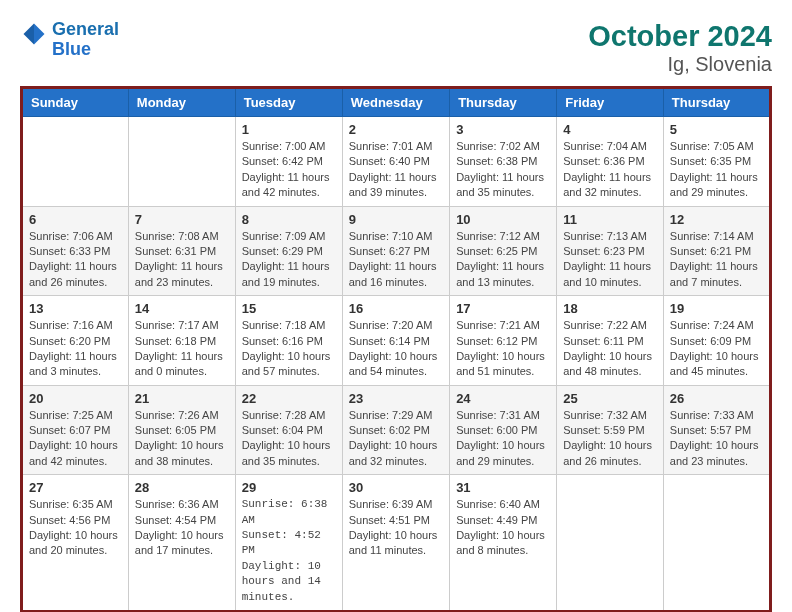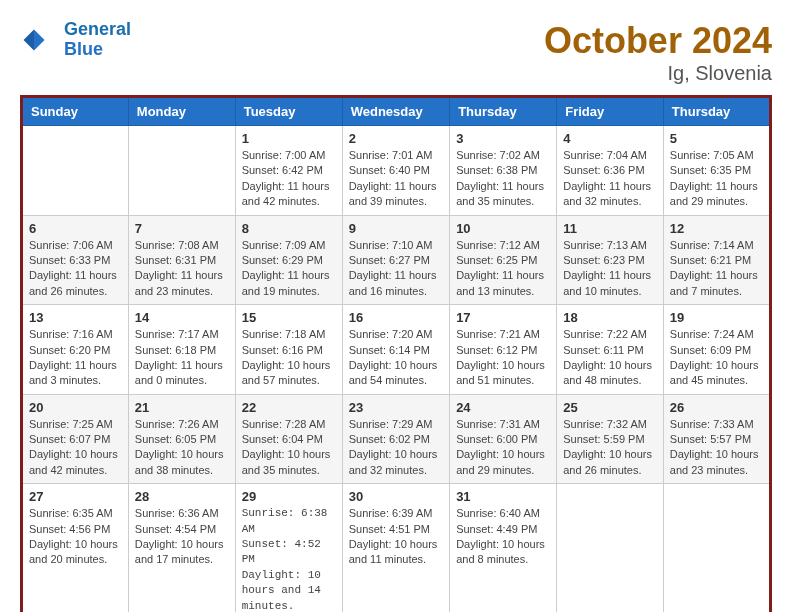--- a/index.html
+++ b/index.html
@@ -11,43 +11,42 @@
       padding: 20px;
     }
     .header {
       display: flex;
       justify-content: space-between;
       align-items: flex-start;
       margin-bottom: 10px;
     }
     .logo {
       display: flex;
-      align-items: center;
-      gap: 16px;
+      gap: 4px;
     }
     .logo-text {
       font-size: 18px;
       font-weight: bold;
       color: #333;
       line-height: 1.1;
     }
     .logo-text span {
       color: #1a6faf;
     }
     .logo-icon {
       width: 28px;
       height: 28px;
     }
     .title-block {
       text-align: right;
     }
     .month-title {
-      font-size: 36px;
+      font-size: 29px;
       font-weight: bold;
-      color: #a16207;
+      color: #0f766e;
     }
     .location {
       font-size: 20px;
       color: #555;
     }
     .calendar {
       width: 100%;
       border-collapse: collapse;
       border: 3px solid #7f1d1d;
     }

